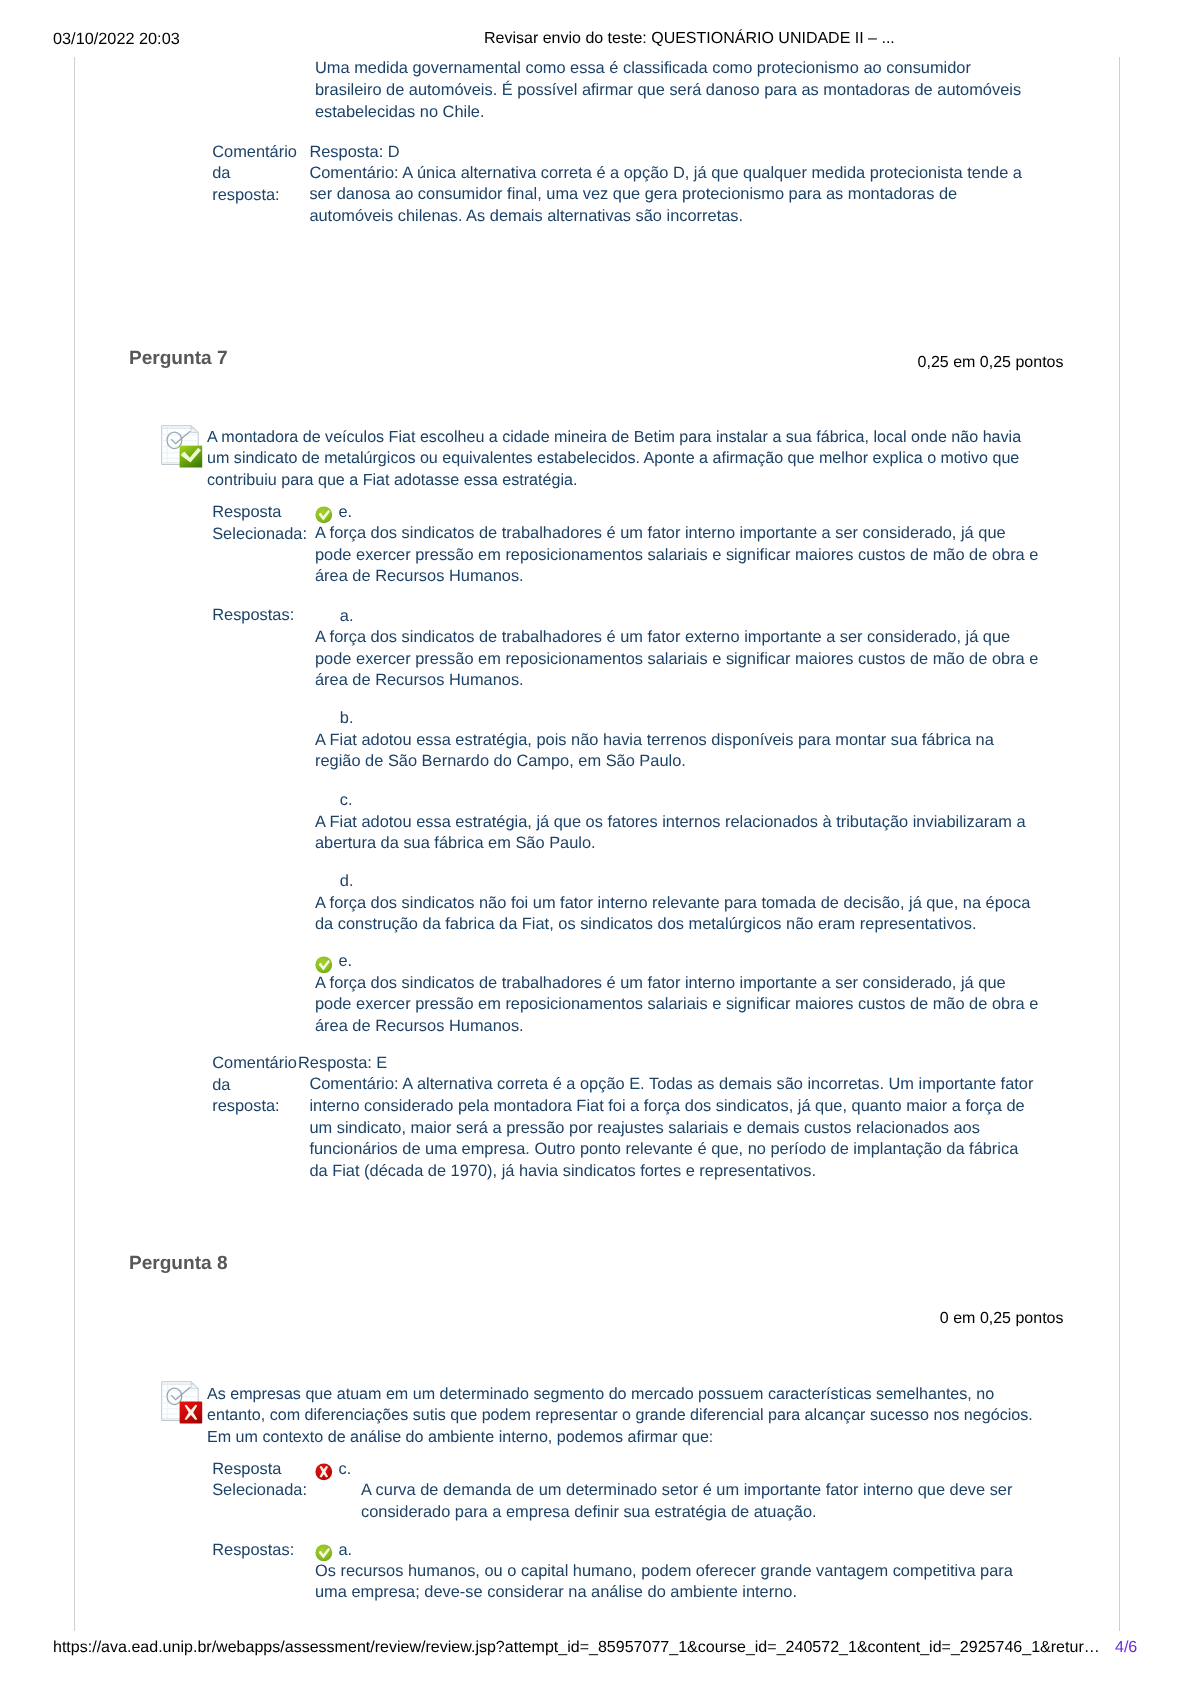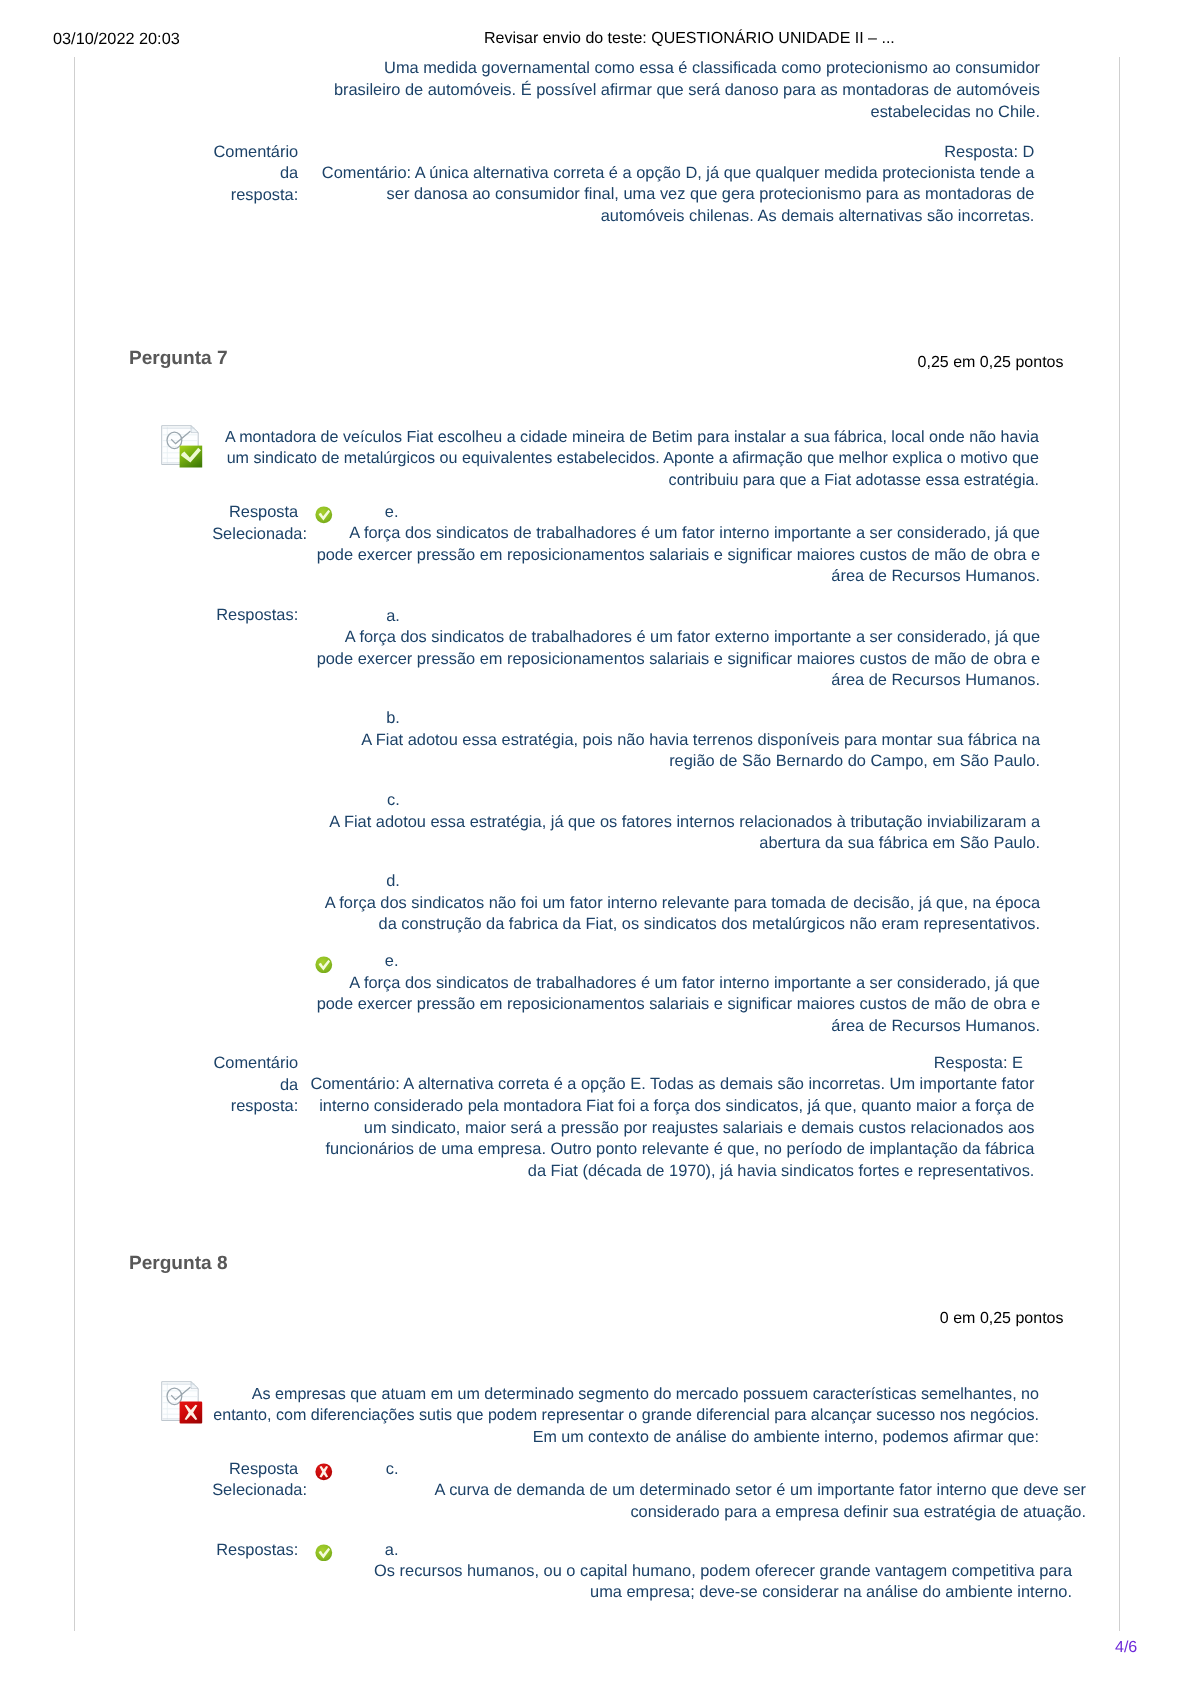--- a/index.html
+++ b/index.html
@@ -23,21 +23,21 @@
   .pg-footer { position:absolute; left:0; top:1637.5px; width:1191px; height:22px; }
   .ftr-url   { position:absolute; left:53px; top:0; font-size:16.05px; color:#000; white-space:nowrap; }
   .ftr-page  { position:absolute; left:1115px; top:0; font-size:16.05px; color:#6d28d9; white-space:nowrap; }
 
   
   .frame { position:absolute; left:74px; top:57px; width:1046px; height:1574px;
            border-left:1px solid #cfcfcf; border-right:1px solid #cfcfcf; pointer-events:none; }
 
   
   .doc { position:absolute; left:0; top:0; width:1191px; }
-  .blk { position:absolute;text-align:right; }
+  .blk { position:absolute; }
 
   .btext { color:#1c4268; font-size:16.4px; line-height:21.6px; font-family:"Liberation Sans", sans-serif; }
   .qprompt { font-size:16.1px; }
 
   .qtitle { position:absolute; color:#585858; font-size:19.1px; font-weight:bold; white-space:nowrap; }
   .qpoints { position:absolute; color:#000; font-size:16.0px; text-align:right; white-space:nowrap; }
 
   .ans-letter { color:#1c4268; font-size:16.4px; line-height:21.6px; }
 
   .icon-sm { display:block; width:17.6px; height:17.6px; }
@@ -211,18 +211,19 @@
 <stop offset="0%" stop-color="#a8cf2e"></stop>
             <stop offset="60%" stop-color="#8dbe22"></stop>
             <stop offset="100%" stop-color="#72a518"></stop>
           </radialGradient>
         </defs>
 <circle cx="9" cy="9" r="8.6" fill="url(#gck)"></circle>
 <path d="M3.7 8.2 L6.0 7.0 L8.3 10.6 L13.7 3.9 L15.4 5.6 L8.6 14.9 L4.3 9.4 Z" fill="#f4fbdc"></path>
 </svg>
     </div>
   <div class="blk ans-letter" style="left:338.5px; top:1539.5px; width:60px;">a.</div>
-  <div class="blk btext" style="left:315.0px; top:1560.8px; width:725.0px;margin-left:32px;">Os recursos humanos, ou o capital humano, podem oferecer grande vantagem competitiva para uma empresa; deve-se considerar na análise do ambiente interno.</div>
+  <div class="blk btext" style="left:315.0px; top:1560.8px; width:725.0px;">Os recursos humanos, ou o capital humano, podem oferecer grande vantagem competitiva para uma empresa; deve-se considerar na análise do ambiente interno.</div>
 </div>
 
 <div class="pg-footer">
+  <div class="ftr-url">https://ava.ead.unip.br/webapps/assessment/review/review.jsp?attempt_id=_85957077_1&amp;course_id=_240572_1&amp;content_id=_2925746_1&amp;retur…</div>
   <div class="ftr-page">4/6</div>
 </div>
 
 </body></html>

